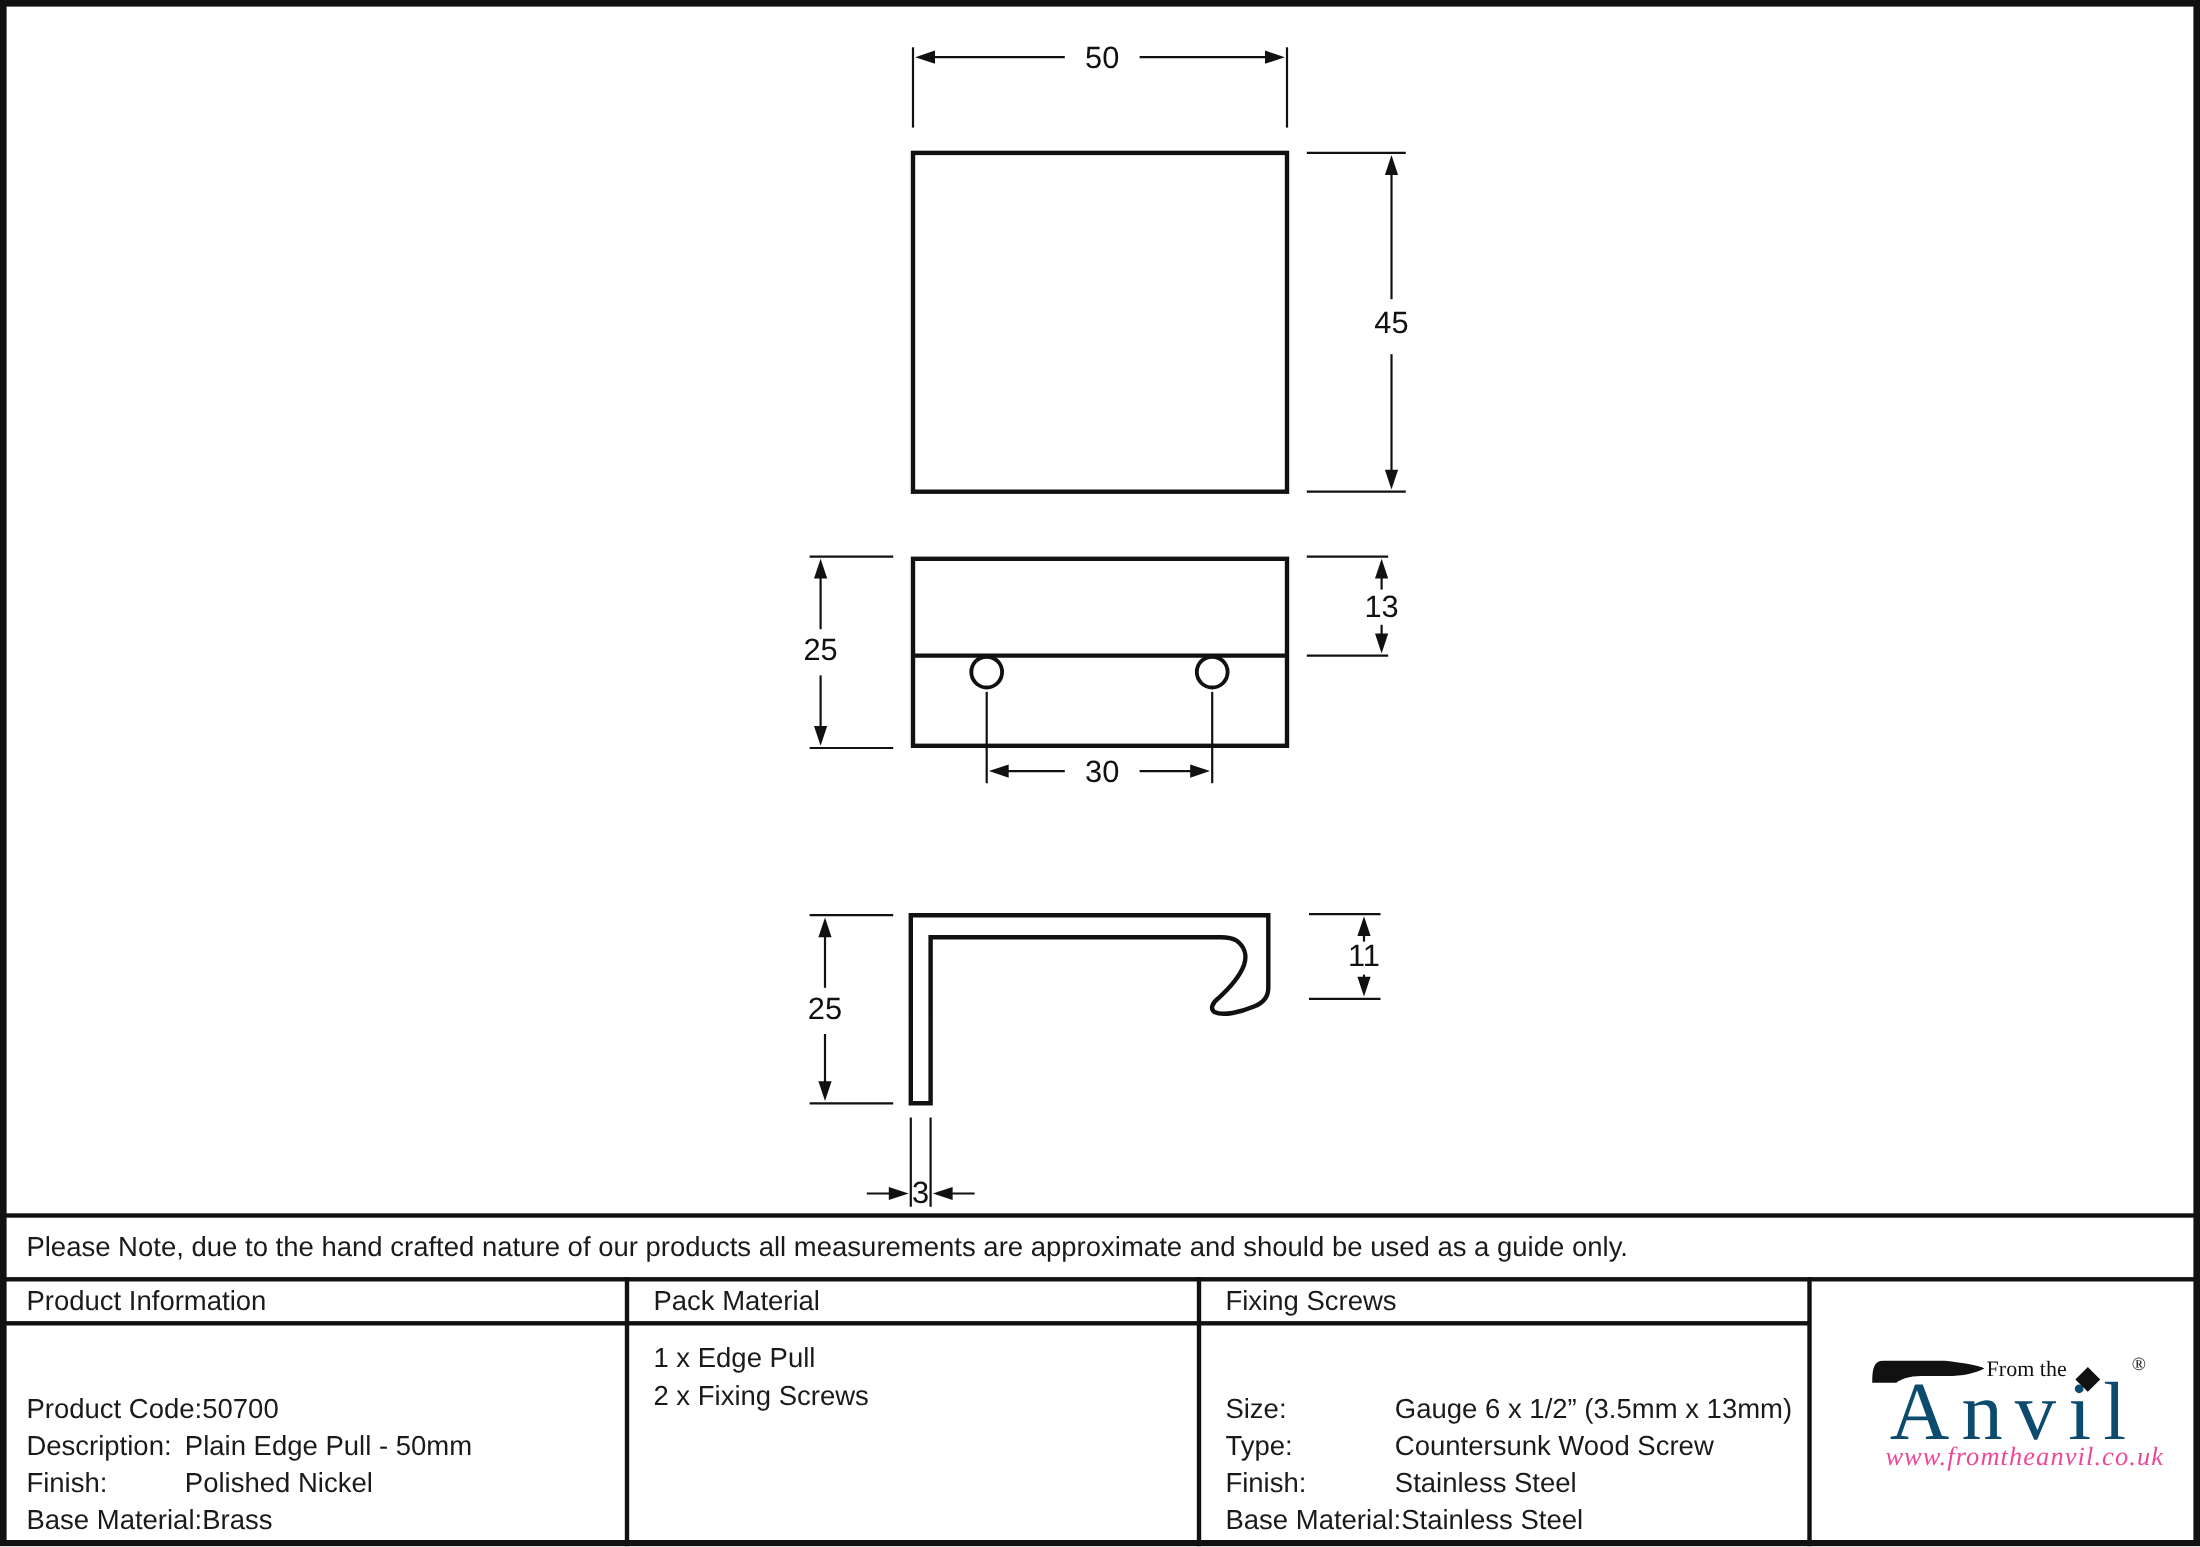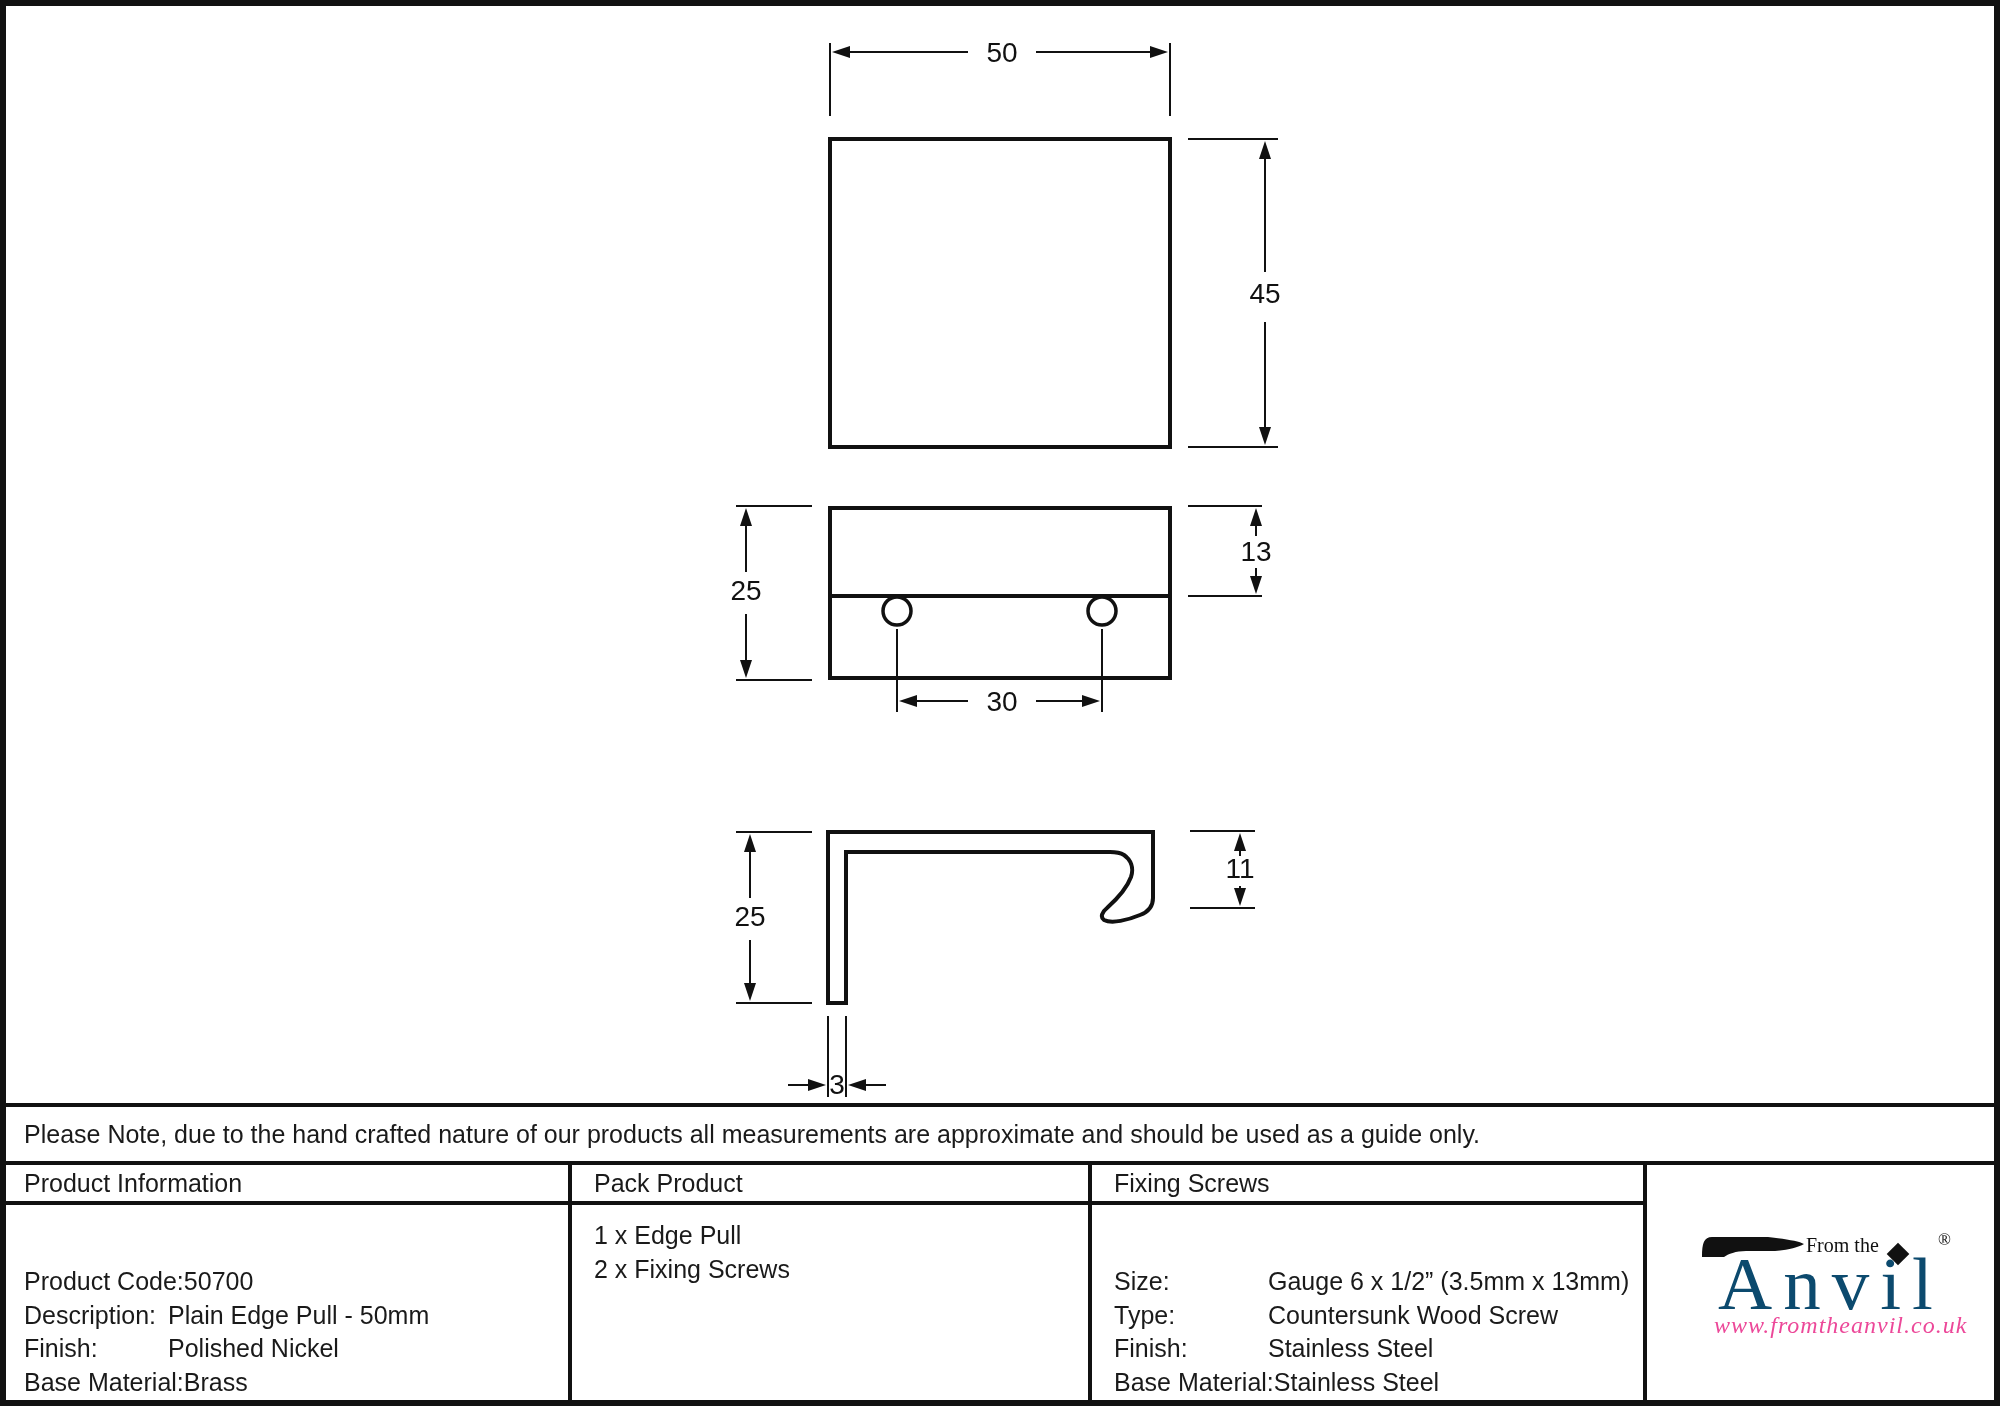--- a/index.html
+++ b/index.html
@@ -144,21 +144,21 @@
   <div class="hline" style="left:0;top:1103px;width:2000px;height:4px;"></div>
   <div class="hline" style="left:0;top:1161px;width:2000px;height:4px;"></div>
   <div class="hline" style="left:0;top:1201px;width:1645px;height:4px;"></div>
   <div class="vline" style="left:568px;top:1161px;width:4px;height:245px;"></div>
   <div class="vline" style="left:1088px;top:1161px;width:4px;height:245px;"></div>
   <div class="vline" style="left:1643px;top:1161px;width:4px;height:245px;"></div>
 
   <div class="note-text">Please Note, due to the hand crafted nature of our products all measurements are approximate and should be used as a guide only.</div>
 
   <div class="hdr" style="left:24px;top:1163px;">Product Information</div>
-  <div class="hdr" style="left:594px;top:1163px;">Pack Product</div>
+  <div class="hdr" style="left:594px;top:1163px;">Pack Material</div>
   <div class="hdr" style="left:1114px;top:1163px;">Fixing Screws</div>
 
   <div class="tbl" style="left:24px;top:1220px;">
     <div class="trow">
       <span class="lbl-pi">Product Code:</span>
       <span>50700</span>
     </div>
     <div class="trow">
       <span class="lbl-pi">Description:</span>
       <span>Plain Edge Pull - 50mm</span>

